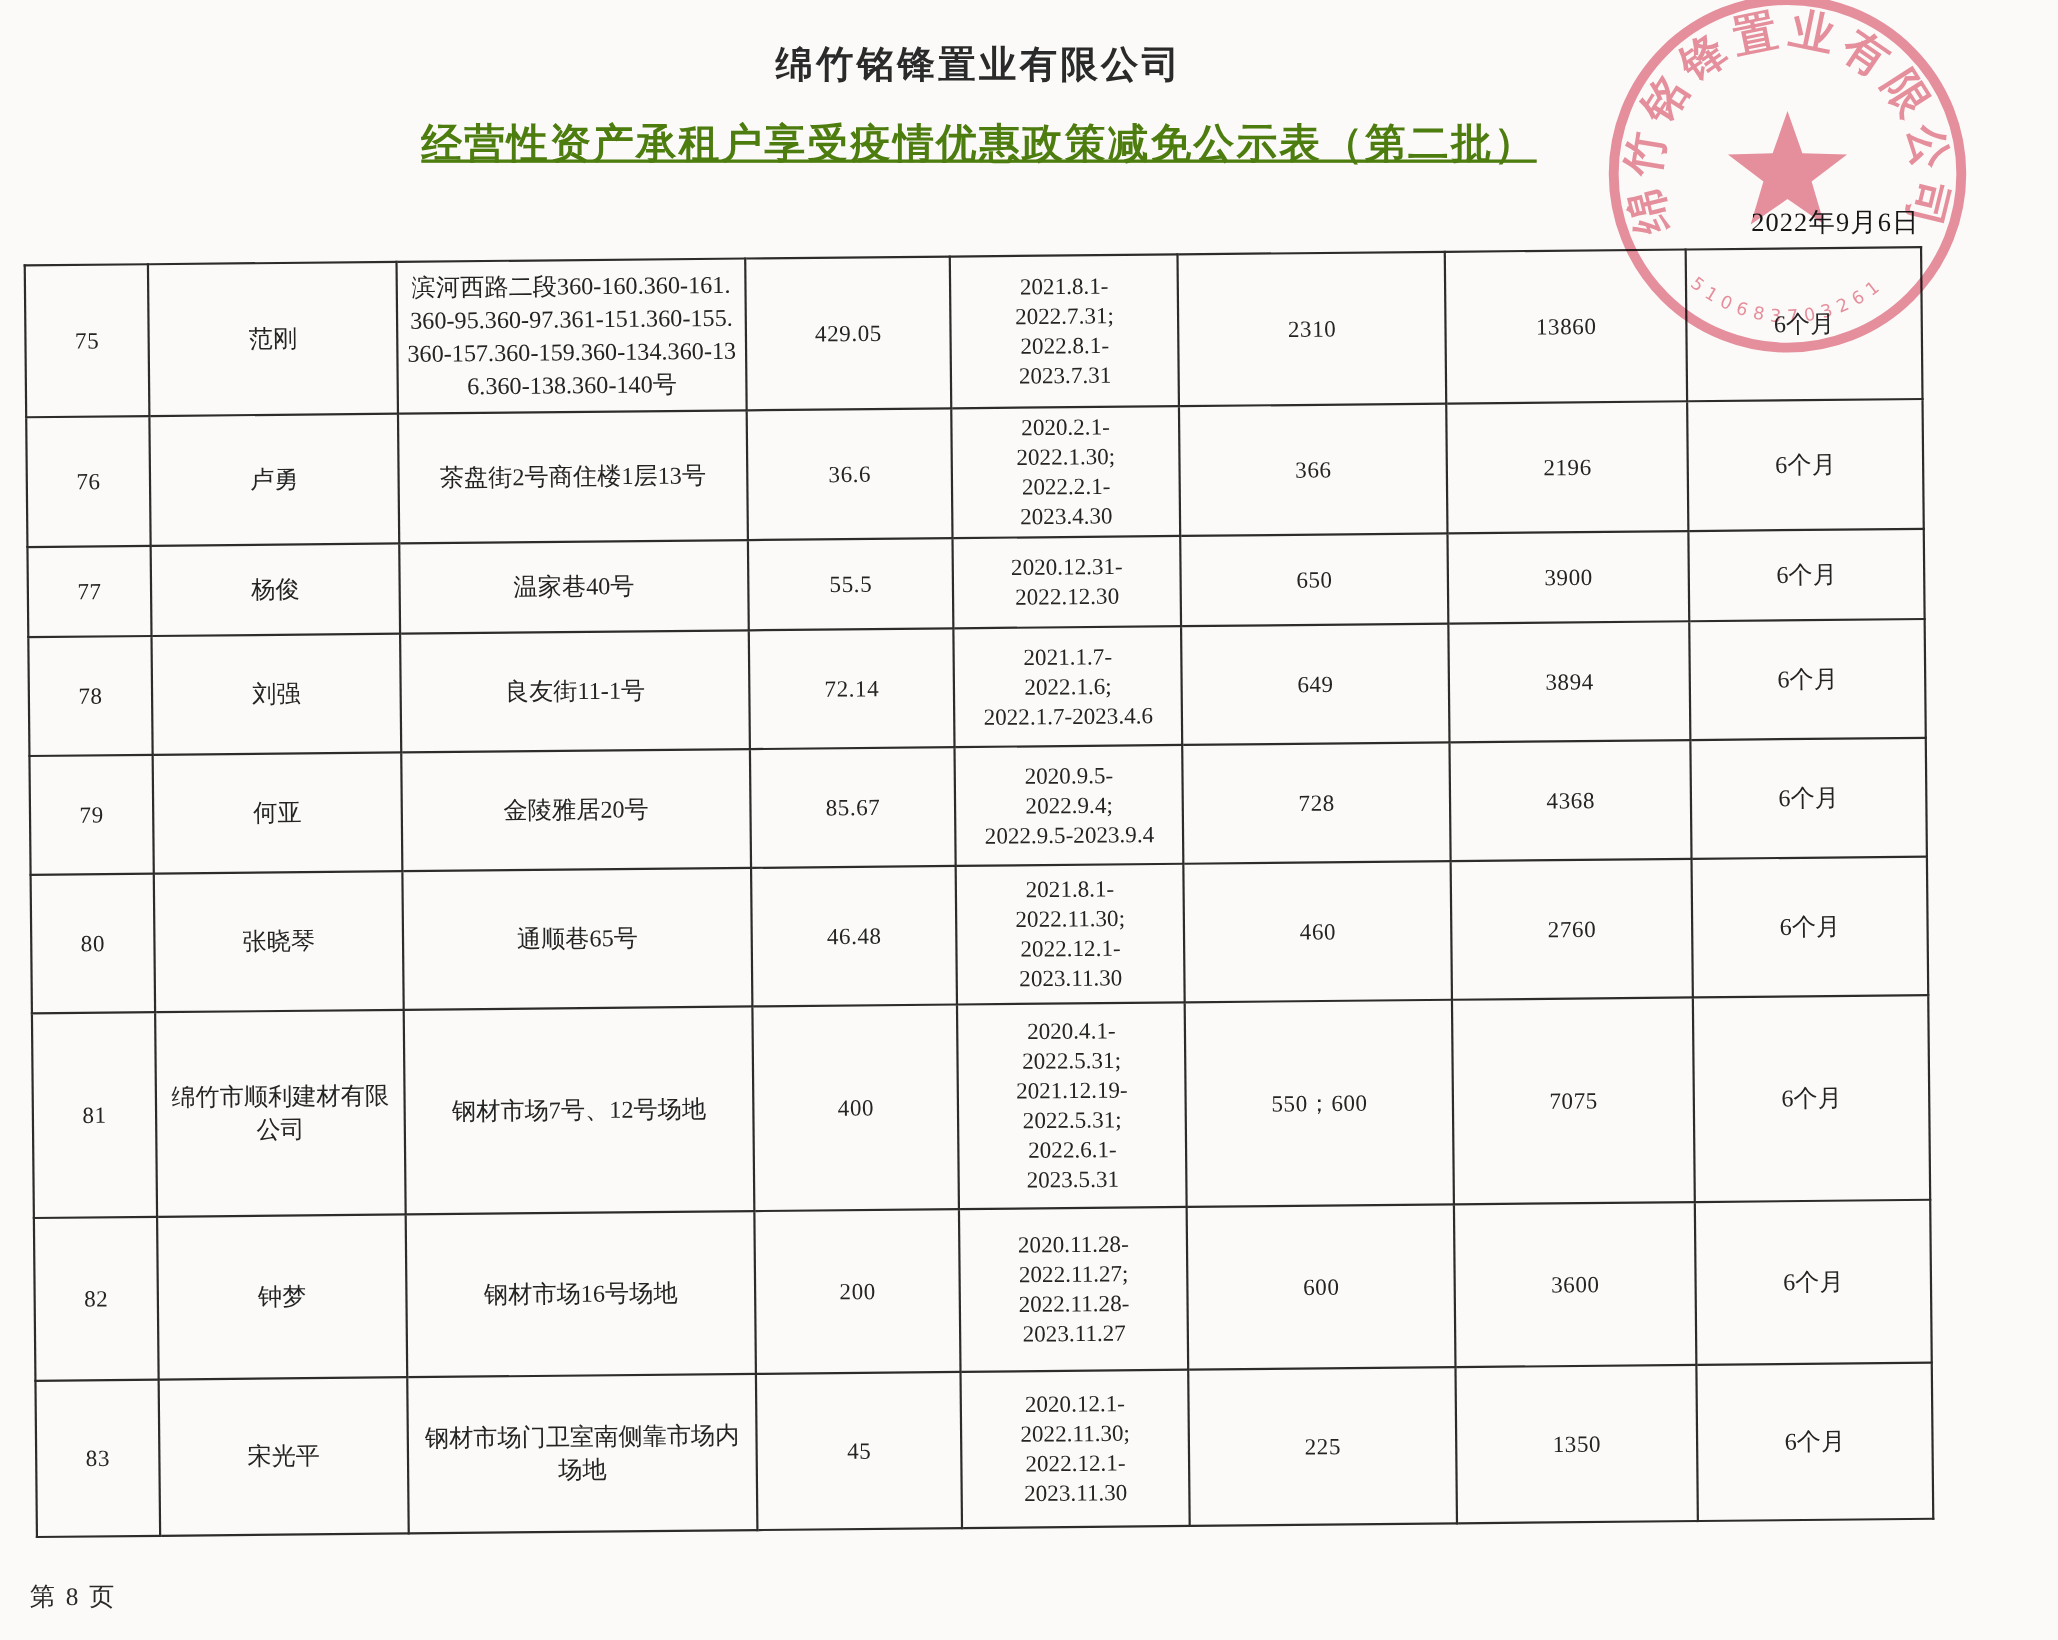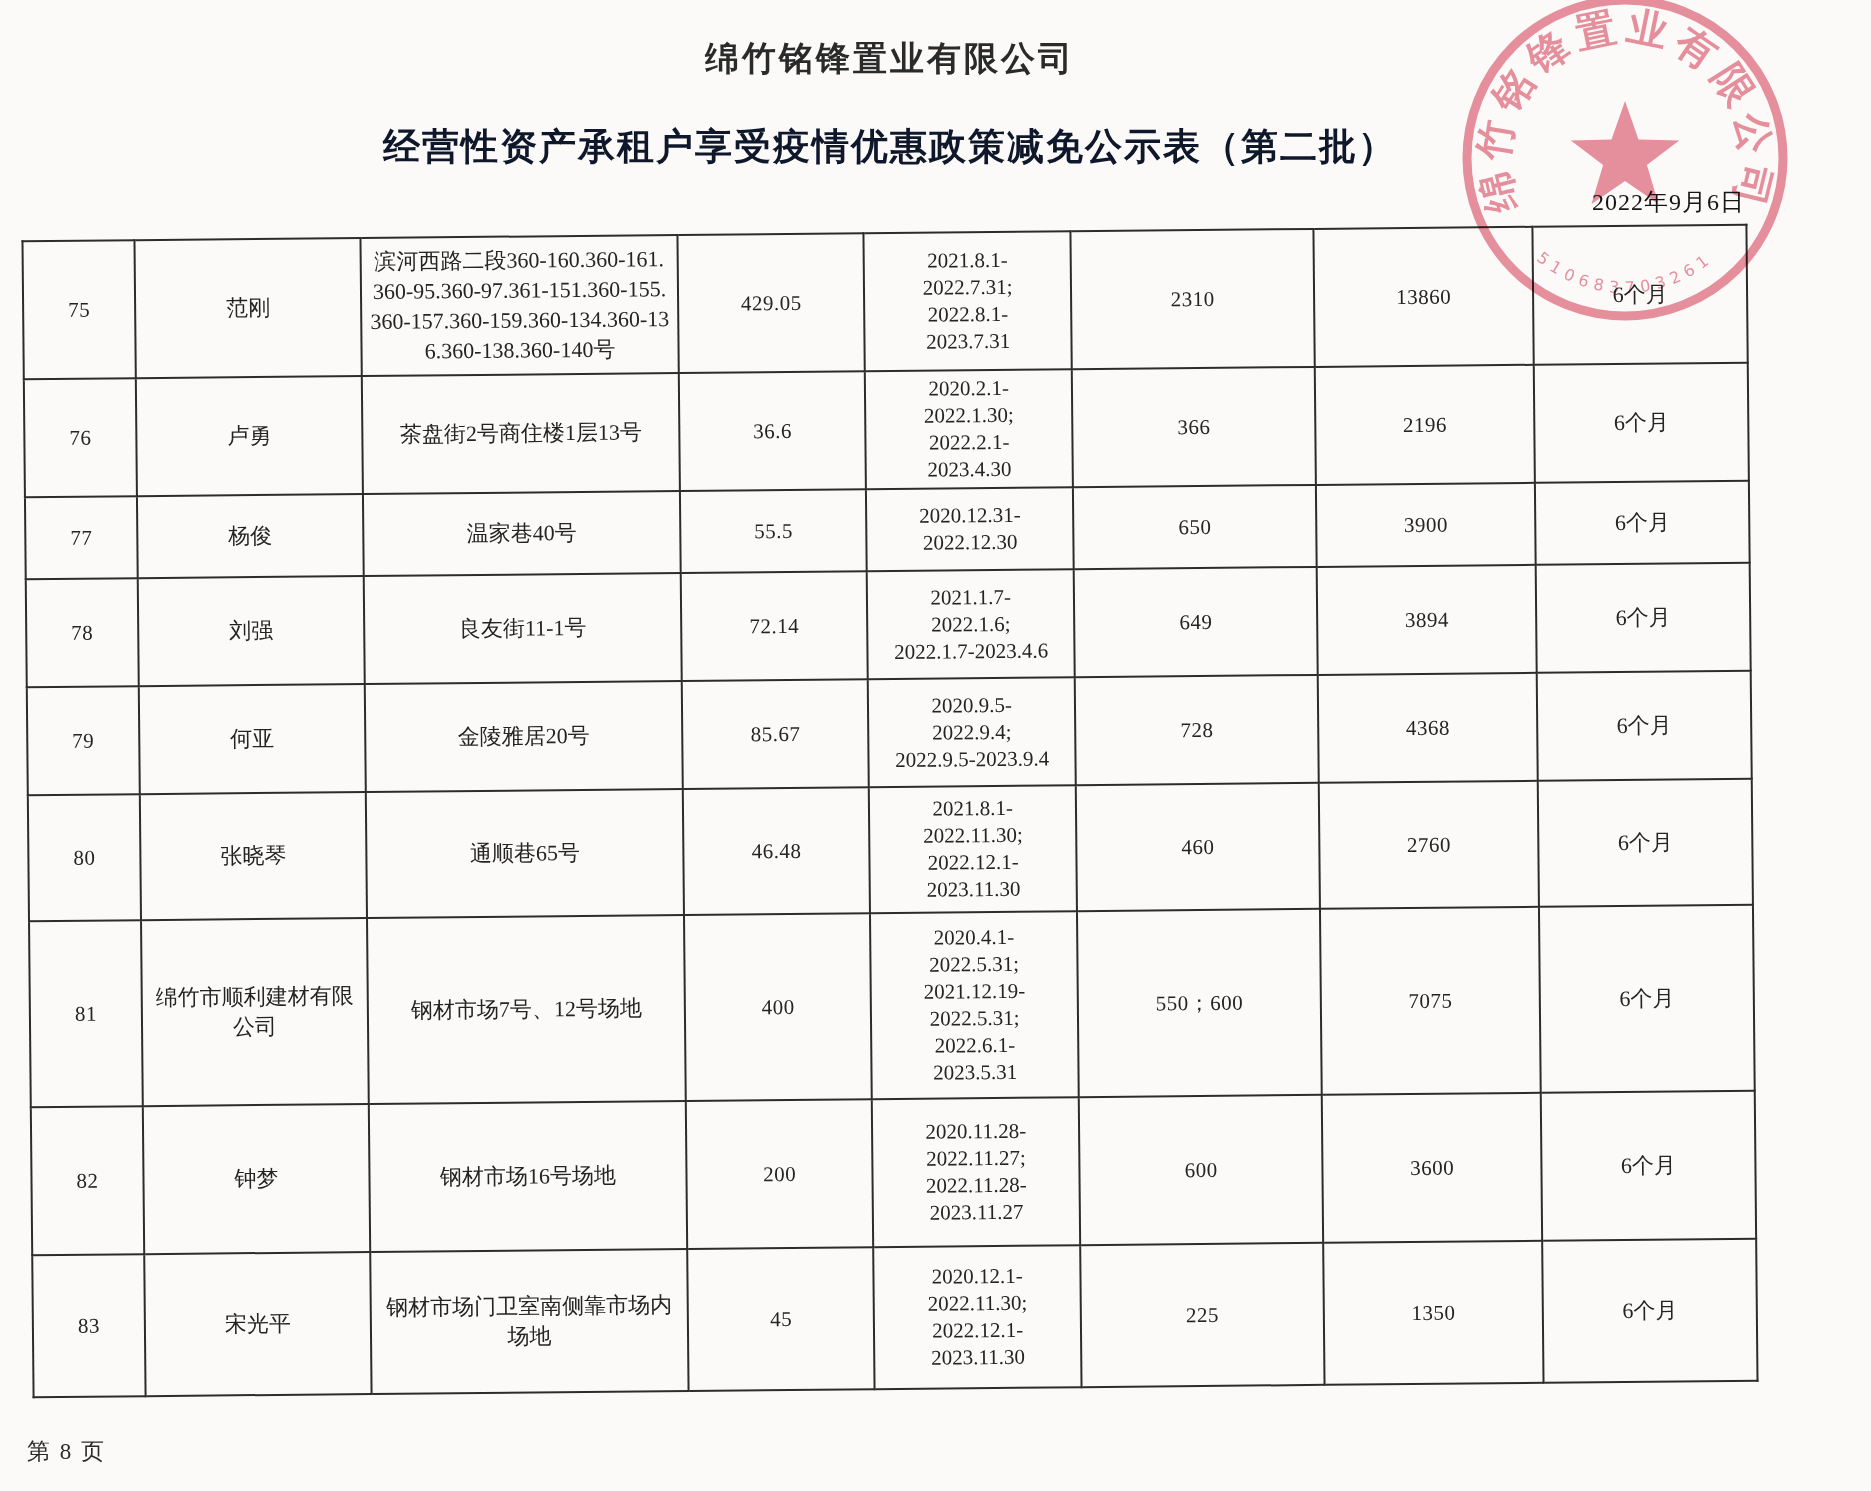--- a/index.html
+++ b/index.html
@@ -11,22 +11,22 @@
     overflow:hidden;
     position:relative;
   }
   .content{position:absolute;left:27px;top:0;width:1726px;}
   .header{text-align:center;}
   .doc-title{
     margin:0;padding-top:36px;
     font-size:34px;font-weight:600;letter-spacing:3px;color:#2a2a2a;
   }
   .doc-subtitle{
-    margin:16px;padding-top:24px;
-    font-size:37px;font-weight:600;letter-spacing:2px;color:#0f172a;
+    margin:0;padding-top:24px;
+    font-size:37px;font-weight:600;letter-spacing:2px;color:#4d7c0f;text-decoration:underline;
   }
   .table-wrap{
     position:absolute;left:0;top:232px;width:1726px;
     transform:rotate(-0.55deg);
     transform-origin:50% 50%;
   }
   table{
     width:100%;border-collapse:collapse;table-layout:fixed;
     font-size:22px;color:#242424;
   }

